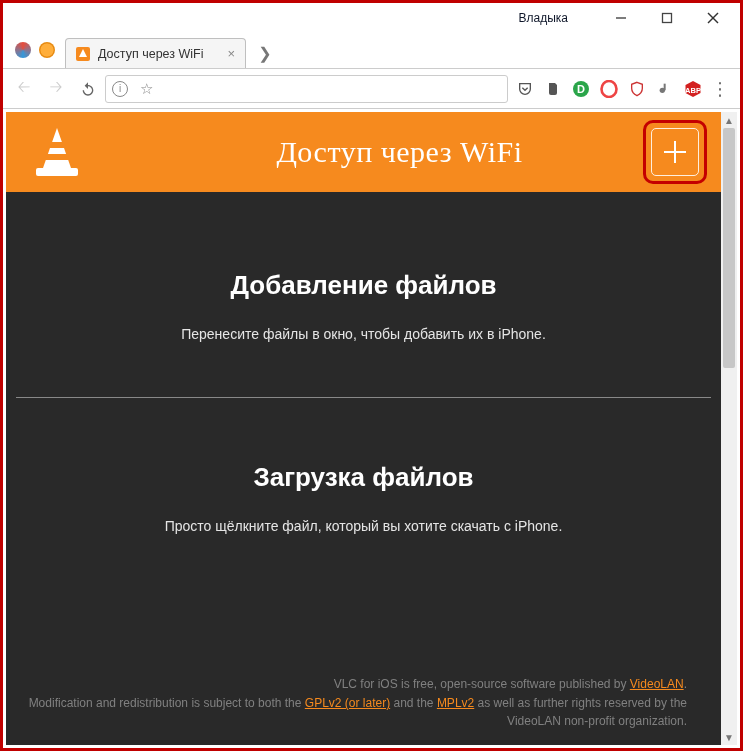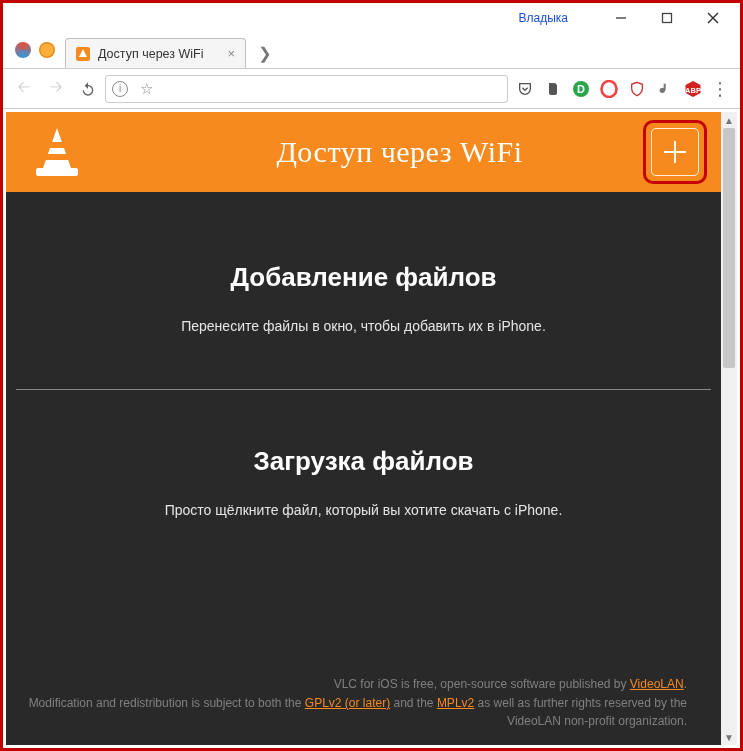--- a/index.html
+++ b/index.html
@@ -15,21 +15,21 @@
   
   .titlebar {
     height: 30px;
     display: flex;
     align-items: center;
     justify-content: flex-end;
     padding: 0 4px;
     background: #fff;
   }
   .titlebar .owner {
-    color: #1d4ed8;
+    color: #0f172a;
     font-size: 12px;
     margin-right: 30px;
     margin-left: 46px;
   }
   .tb-btn {
     width: 46px; height: 28px;
     display:flex; align-items:center; justify-content:center;
     color:#444; font-size:14px; cursor:default;
   }
   .tb-btn.close { color:#222; }
@@ -152,20 +152,21 @@
   .add-btn svg { display:block; }
   
   .section {
     text-align:center;
     padding:70px 28px 50px;
   }
   .section h2 {
     font-size:26px;font-weight:700;color:#fff;
     margin-bottom:22px;
     font-family: Arial, sans-serif;
+    margin-top: 8px;
   }
   .section p {
     font-size:14px; line-height:1.7; color:#e5e5e5;
   }
   .divider { height:1px;background:#888;margin:0 10px;}
   
   .footer {
     position:absolute; left:0; right:16px; bottom:0;
     padding:10px 18px 14px;
     text-align:right;

